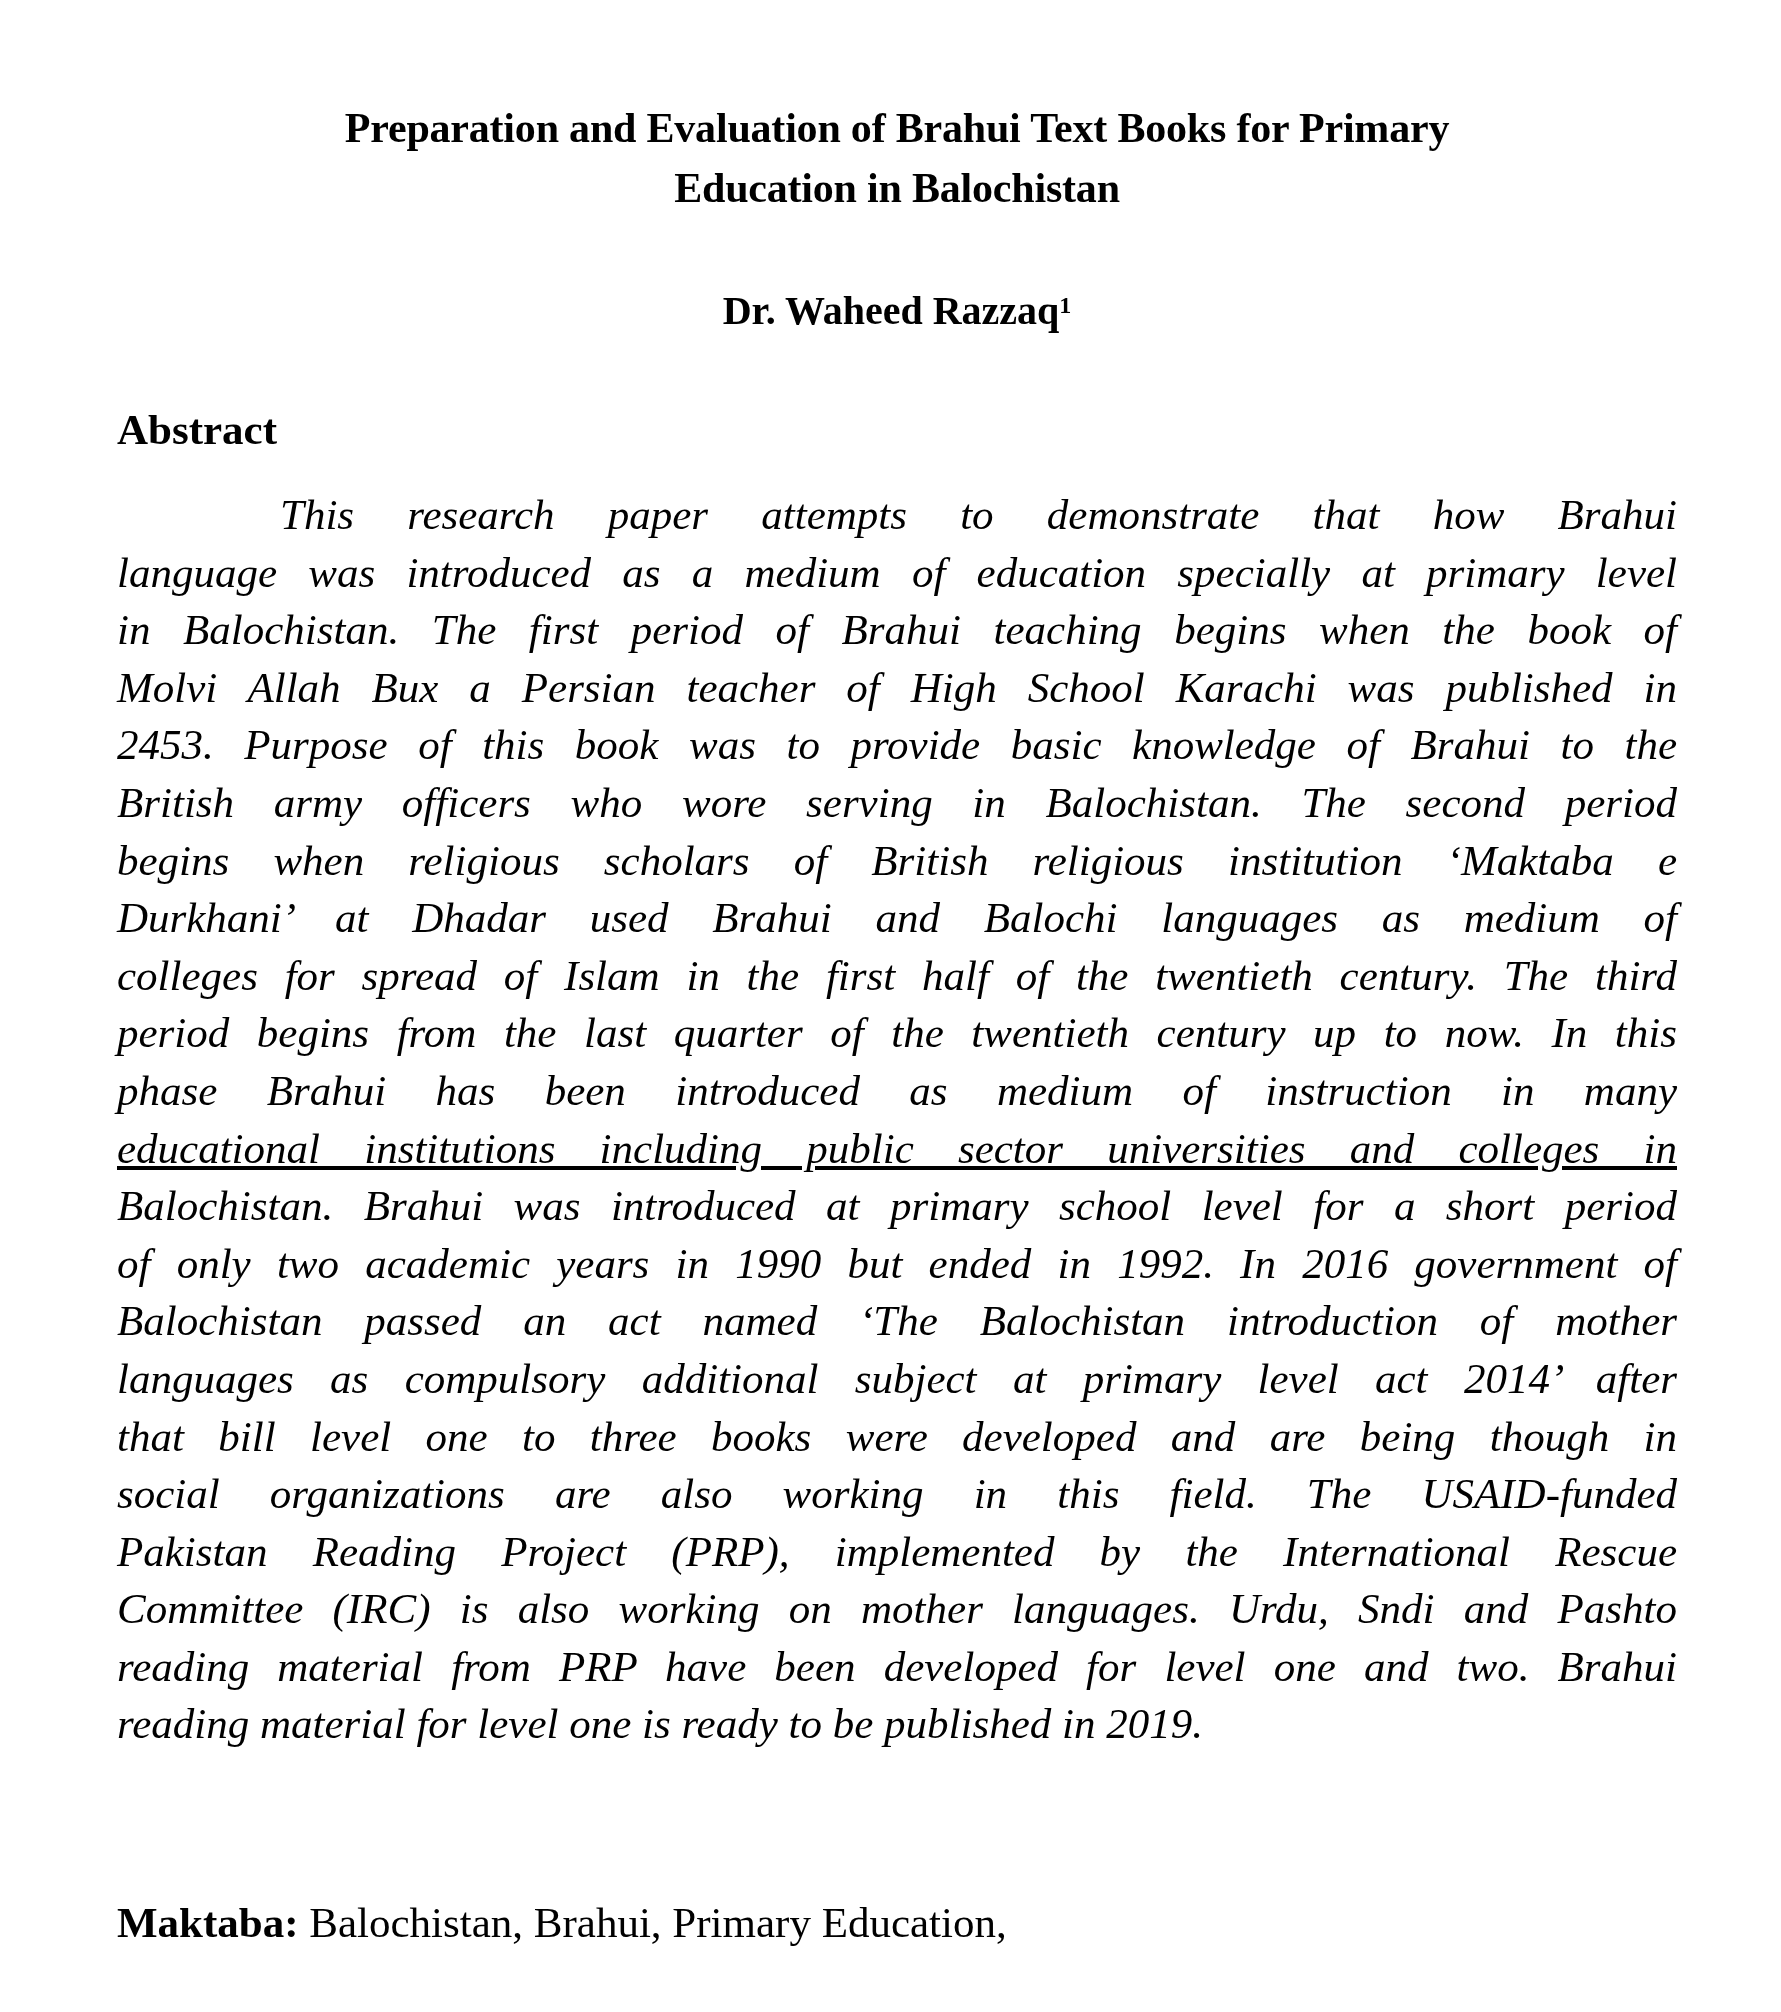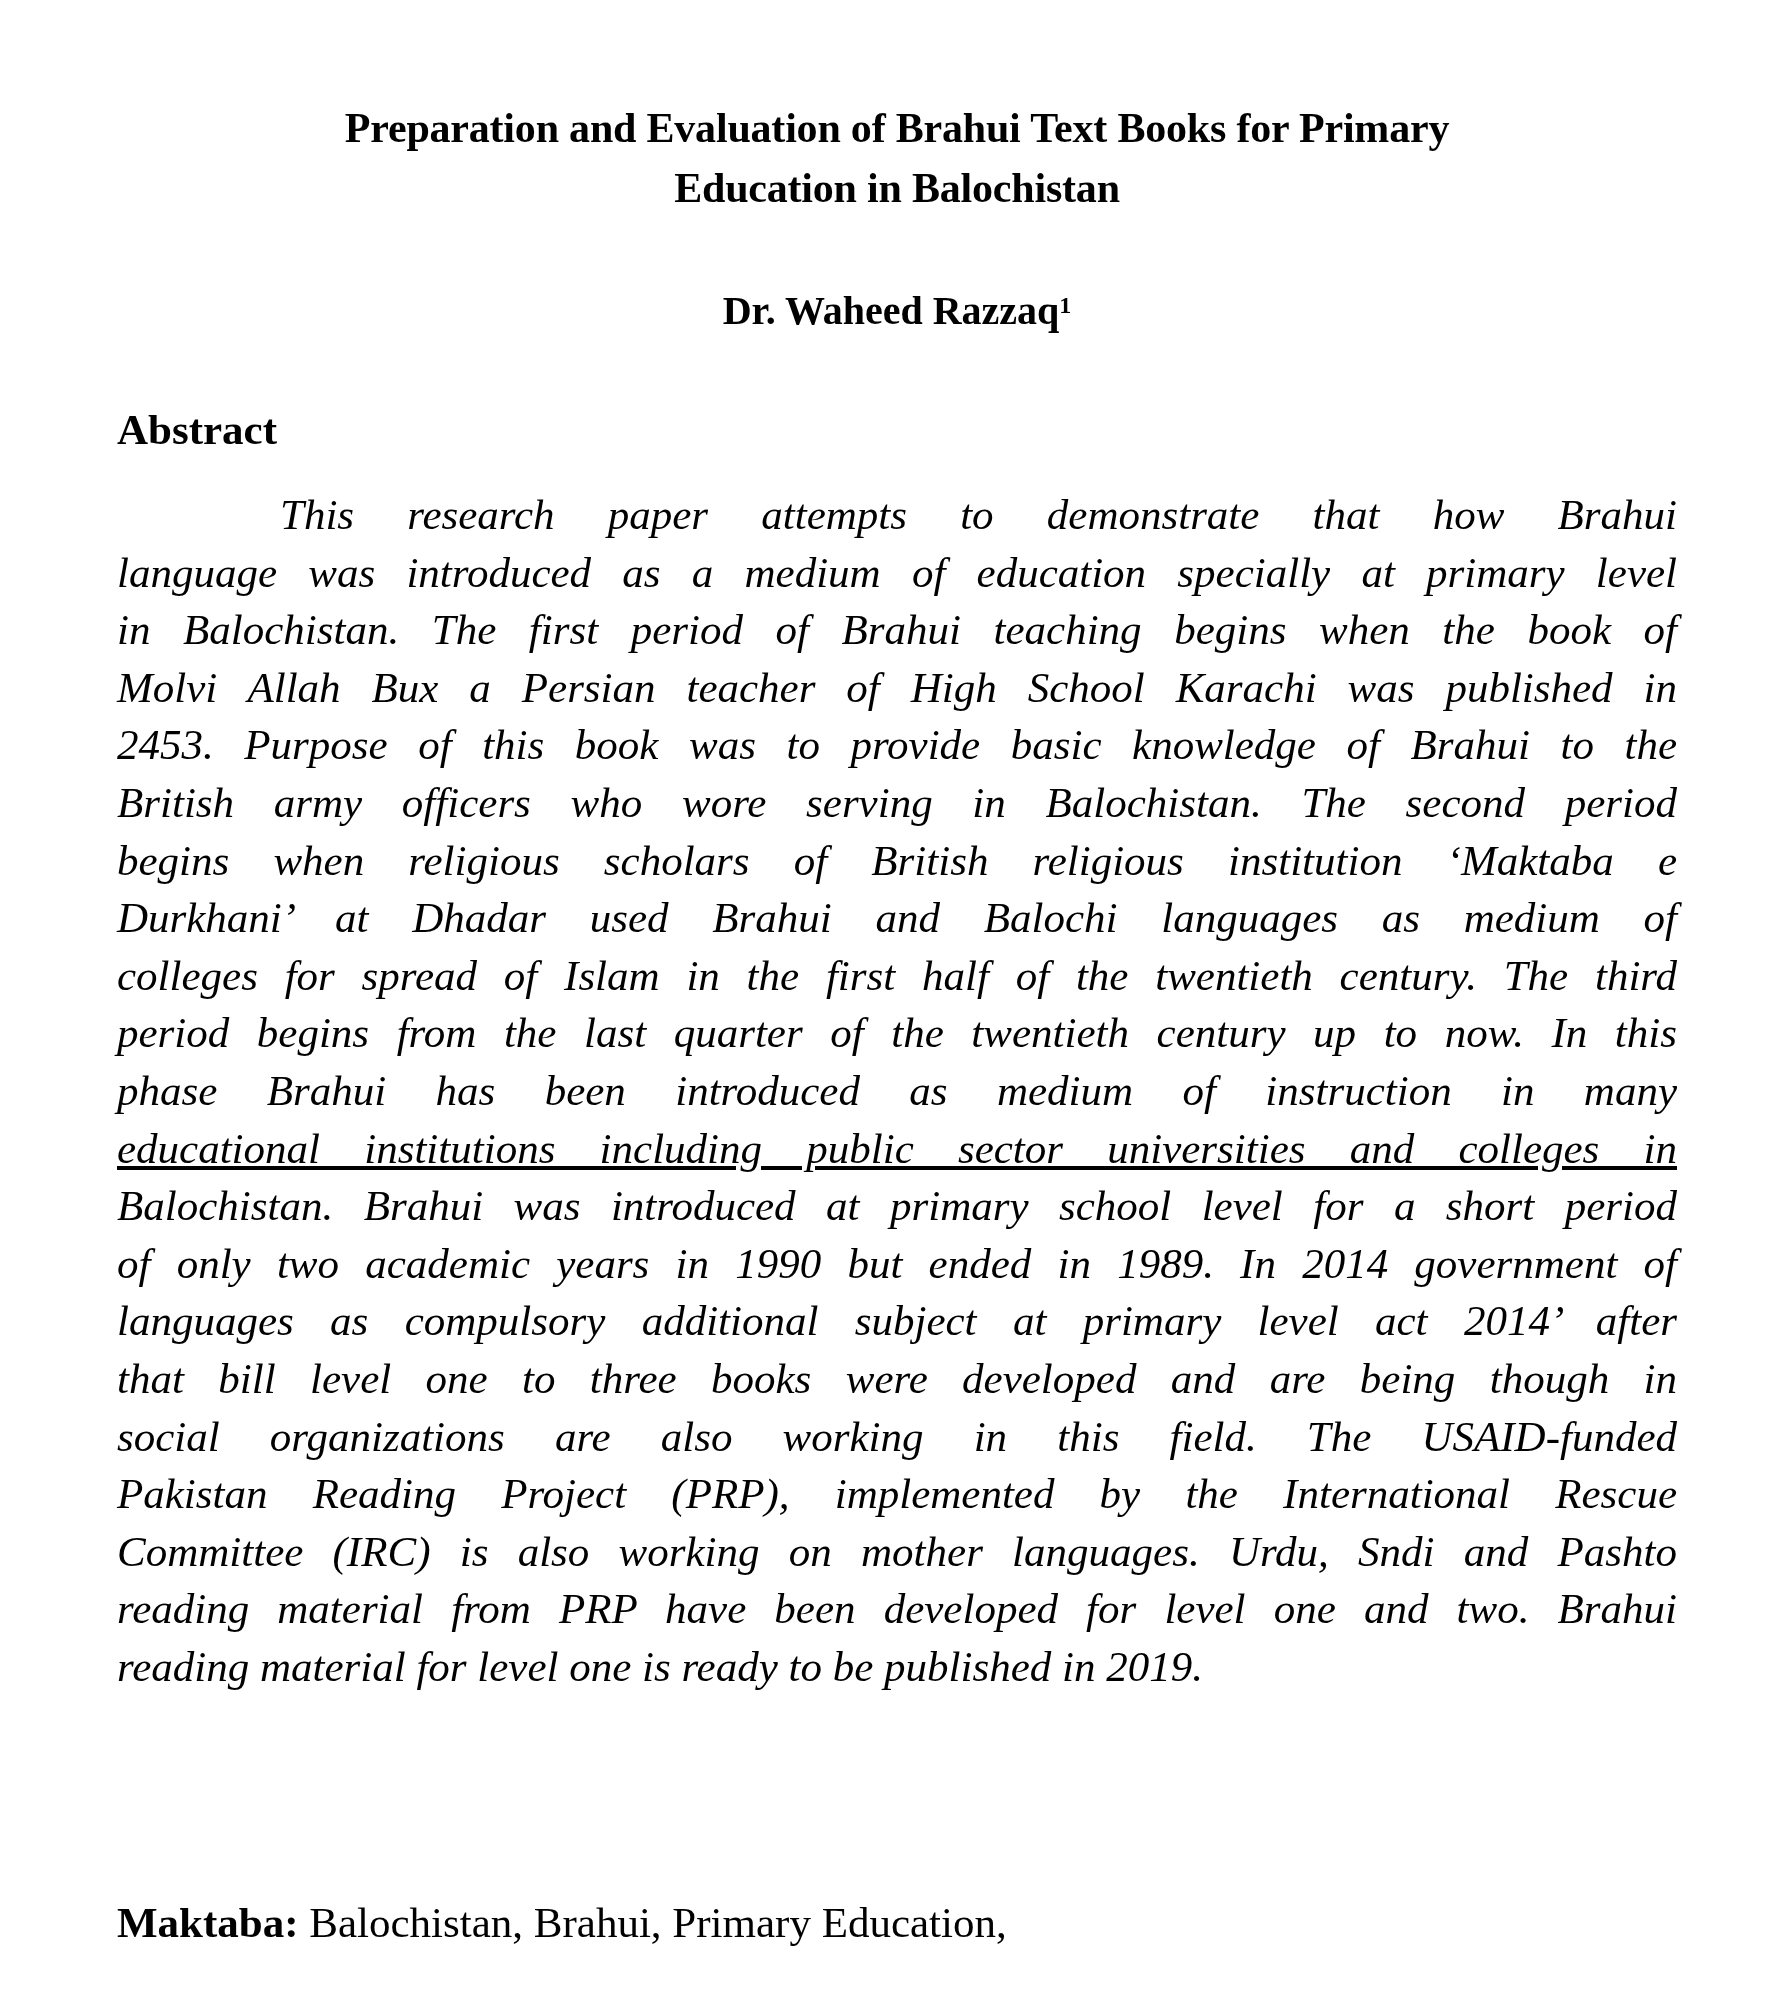--- a/index.html
+++ b/index.html
@@ -113,21 +113,22 @@
     <span class="abstract-line" style="white-space: normal; display: block;">Molvi Allah Bux a Persian teacher of High School Karachi was published in</span>
     <span class="abstract-line" style="white-space: normal; display: block;">2453. Purpose of this book was to provide basic knowledge of Brahui to the</span>
     <span class="abstract-line" style="white-space: normal; display: block;">British army officers who wore serving in Balochistan. The second period</span>
     <span class="abstract-line" style="white-space: normal; display: block;">begins when religious scholars of British religious institution ‘Maktaba e</span>
     <span class="abstract-line" style="white-space: normal; display: block;">Durkhani’ at Dhadar used Brahui and Balochi languages as medium of</span>
     <span class="abstract-line" style="white-space: normal; display: block;">colleges for spread of Islam in the first half of the twentieth century. The third</span>
     <span class="abstract-line" style="white-space: normal; display: block;">period begins from the last quarter of the twentieth century up to now. In this</span>
     <span class="abstract-line" style="white-space: normal; display: block;">phase Brahui has been introduced as medium of instruction in many</span>
     <span class="abstract-line" style="white-space: normal; display: block; text-decoration: underline;">educational institutions including public sector universities and colleges in</span>
     <span class="abstract-line" style="white-space: normal; display: block;">Balochistan. Brahui was introduced at primary school level for a short period</span>
-    <span class="abstract-line" style="white-space: normal; display: block;">of only two academic years in 1990 but ended in 1989. In 2014 government of</span>
+    <span class="abstract-line" style="white-space: normal; display: block;">of only two academic years in 1990 but ended in 1992. In 2016 government of</span>
+    <span class="abstract-line" style="white-space: normal; display: block;">Balochistan passed an act named ‘The Balochistan introduction of mother</span>
     <span class="abstract-line" style="white-space: normal; display: block;">languages as compulsory additional subject at primary level act 2014’ after</span>
     <span class="abstract-line" style="white-space: normal; display: block;">that bill level one to three books were developed and are being though in</span>
     <span class="abstract-line" style="white-space: normal; display: block;">social organizations are also working in this field. The USAID-funded</span>
     <span class="abstract-line" style="white-space: normal; display: block;">Pakistan Reading Project (PRP), implemented by the International Rescue</span>
     <span class="abstract-line" style="white-space: normal; display: block;">Committee (IRC) is also working on mother languages. Urdu, Sndi and Pashto</span>
     <span class="abstract-line" style="white-space: normal; display: block;">reading material from PRP have been developed for level one and two. Brahui</span>
     <span class="abstract-line last" style="white-space: normal; display: block;">reading material for level one is ready to be published in 2019.</span>
   </div>
 
   <div class="keywords">

